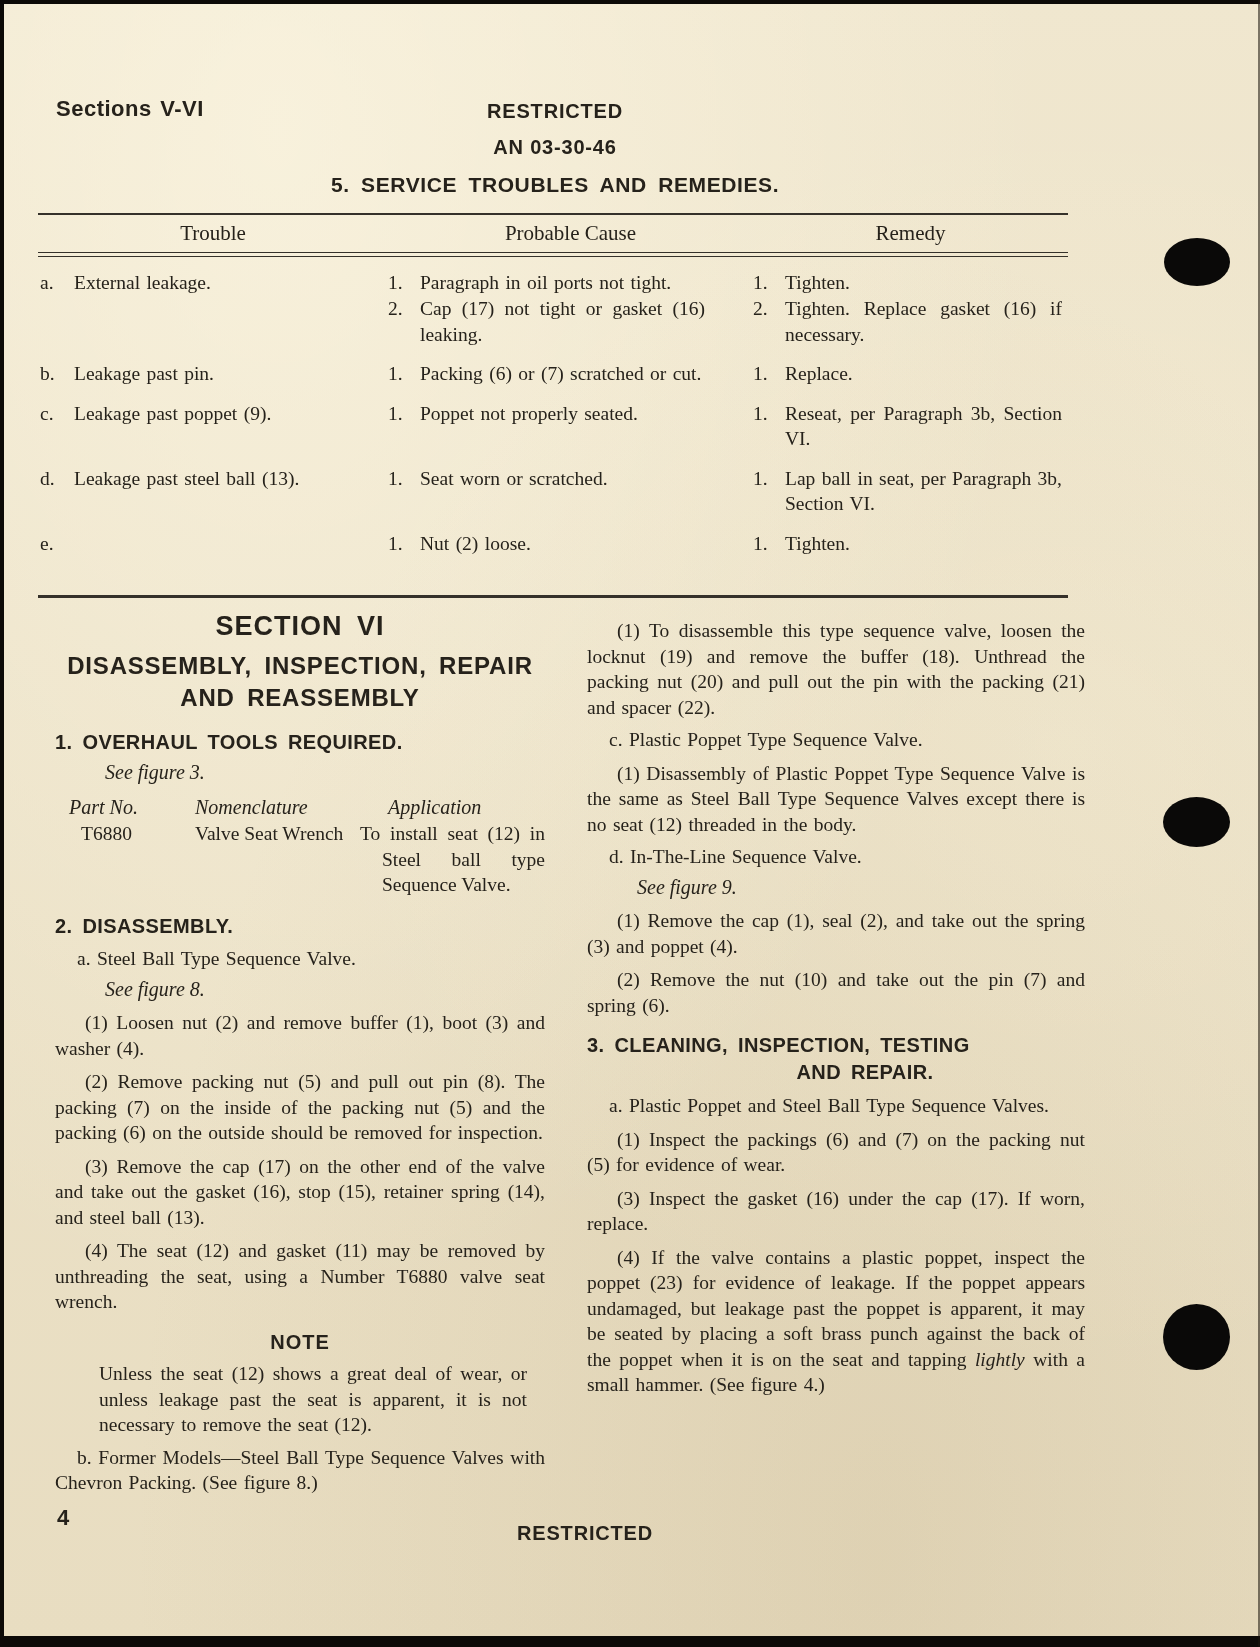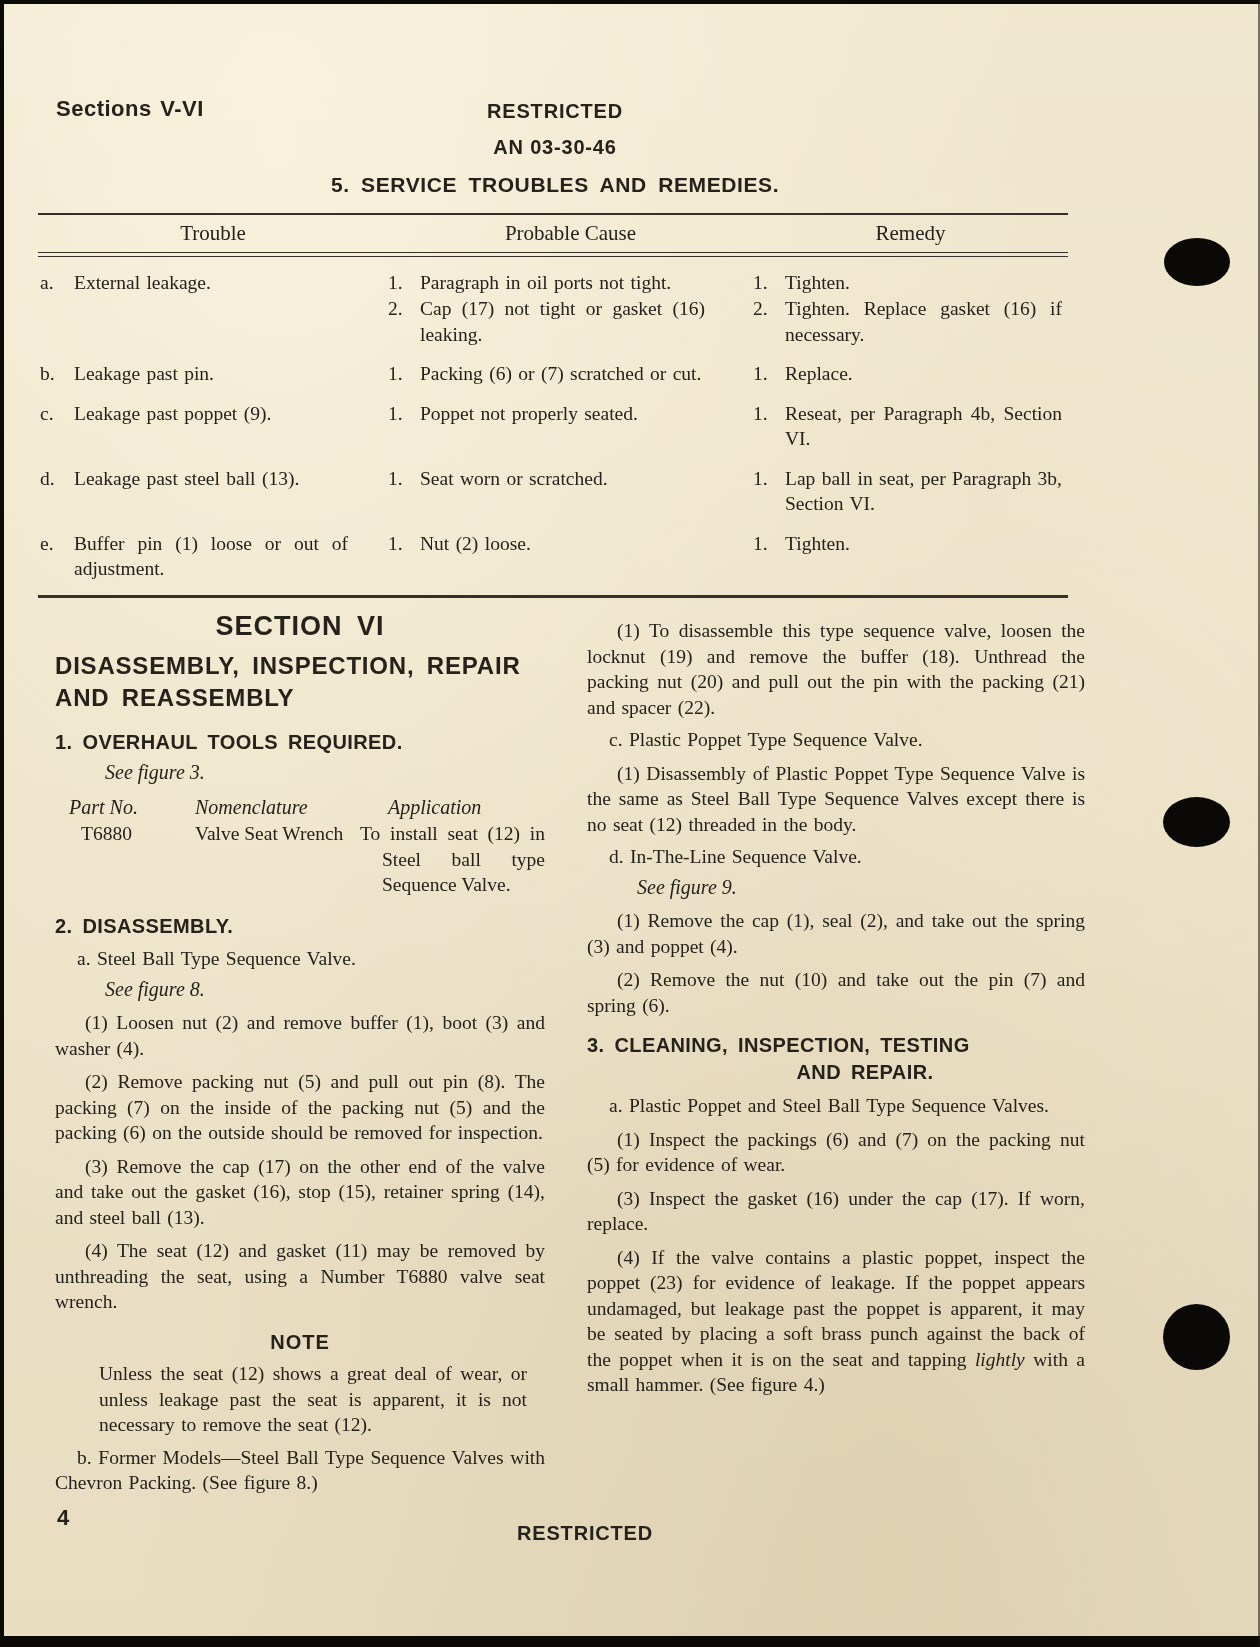--- a/index.html
+++ b/index.html
@@ -50,21 +50,21 @@
   .num-item{display:grid;grid-template-columns:32px 1fr;margin-bottom:1px;}
   .cell-causes{padding-right:48px;}
   .cell-remedies{padding-right:6px;}
   .jt{text-align:justify;word-spacing:1.5px;}
 
   
   .columns{position:absolute;left:55px;top:604px;width:1030px;display:flex;gap:42px;}
   .col-left{width:490px;}
   .col-right{width:498px;}
   .sec-title{text-align:center;font-size:27px;letter-spacing:1px;word-spacing:6px;margin:10px 0 10px 0;}
-  .sec-sub{font-size:24px;line-height:32px;letter-spacing:0.8px;word-spacing:5px;}
+  .sec-sub{text-align:center;font-size:24px;line-height:32px;letter-spacing:0.8px;word-spacing:5px;}
   .h-num{font-size:20px;letter-spacing:0.4px;word-spacing:4px;margin-top:16px;}
   .h-num2{font-size:20px;letter-spacing:0.4px;word-spacing:4px;margin-top:14px;line-height:27px;}
   .h-ind{display:block;padding-left:58px;text-align:center;}
   .see-fig{font-style:italic;margin:5px 0 0 50px;font-size:20px;}
   .para{margin:8px 0 0 0;text-indent:30px;text-align:justify;word-spacing:1.5px;}
   .item{margin:7px 0 0 0;text-indent:22px;text-align:justify;word-spacing:1.5px;}
   .note-label{text-align:center;font-size:20px;letter-spacing:1px;margin-top:15px;}
   .note-text{margin:6px 18px 0 44px;text-align:justify;word-spacing:1.5px;}
 
   
@@ -162,21 +162,21 @@
       </div>
       <div class="cell-causes">
         <div class="num-item">
           <span>1.</span>
           <span class="jt">Poppet not properly seated.</span>
         </div>
       </div>
       <div class="cell-remedies">
         <div class="num-item">
           <span>1.</span>
-          <span class="jt">Reseat, per Paragraph 4b, Section VI.</span>
+          <span class="jt">Reseat, per Paragraph 3b, Section VI.</span>
         </div>
       </div>
     </div>
 
     <div class="t-row">
       <div class="cell-trouble">
         <span>d.</span>
         <span class="jt">Leakage past steel ball (13).</span>
       </div>
       <div class="cell-causes">
@@ -189,21 +189,20 @@
         <div class="num-item">
           <span>1.</span>
           <span class="jt">Lap ball in seat, per Paragraph 3b, Section VI.</span>
         </div>
       </div>
     </div>
 
     <div class="t-row">
       <div class="cell-trouble">
         <span>e.</span>
-        <span class="jt">Buffer pin (1) loose or out of adjustment.</span>
       </div>
       <div class="cell-causes">
         <div class="num-item">
           <span>1.</span>
           <span class="jt">Nut (2) loose.</span>
         </div>
       </div>
       <div class="cell-remedies">
         <div class="num-item">
           <span>1.</span>

